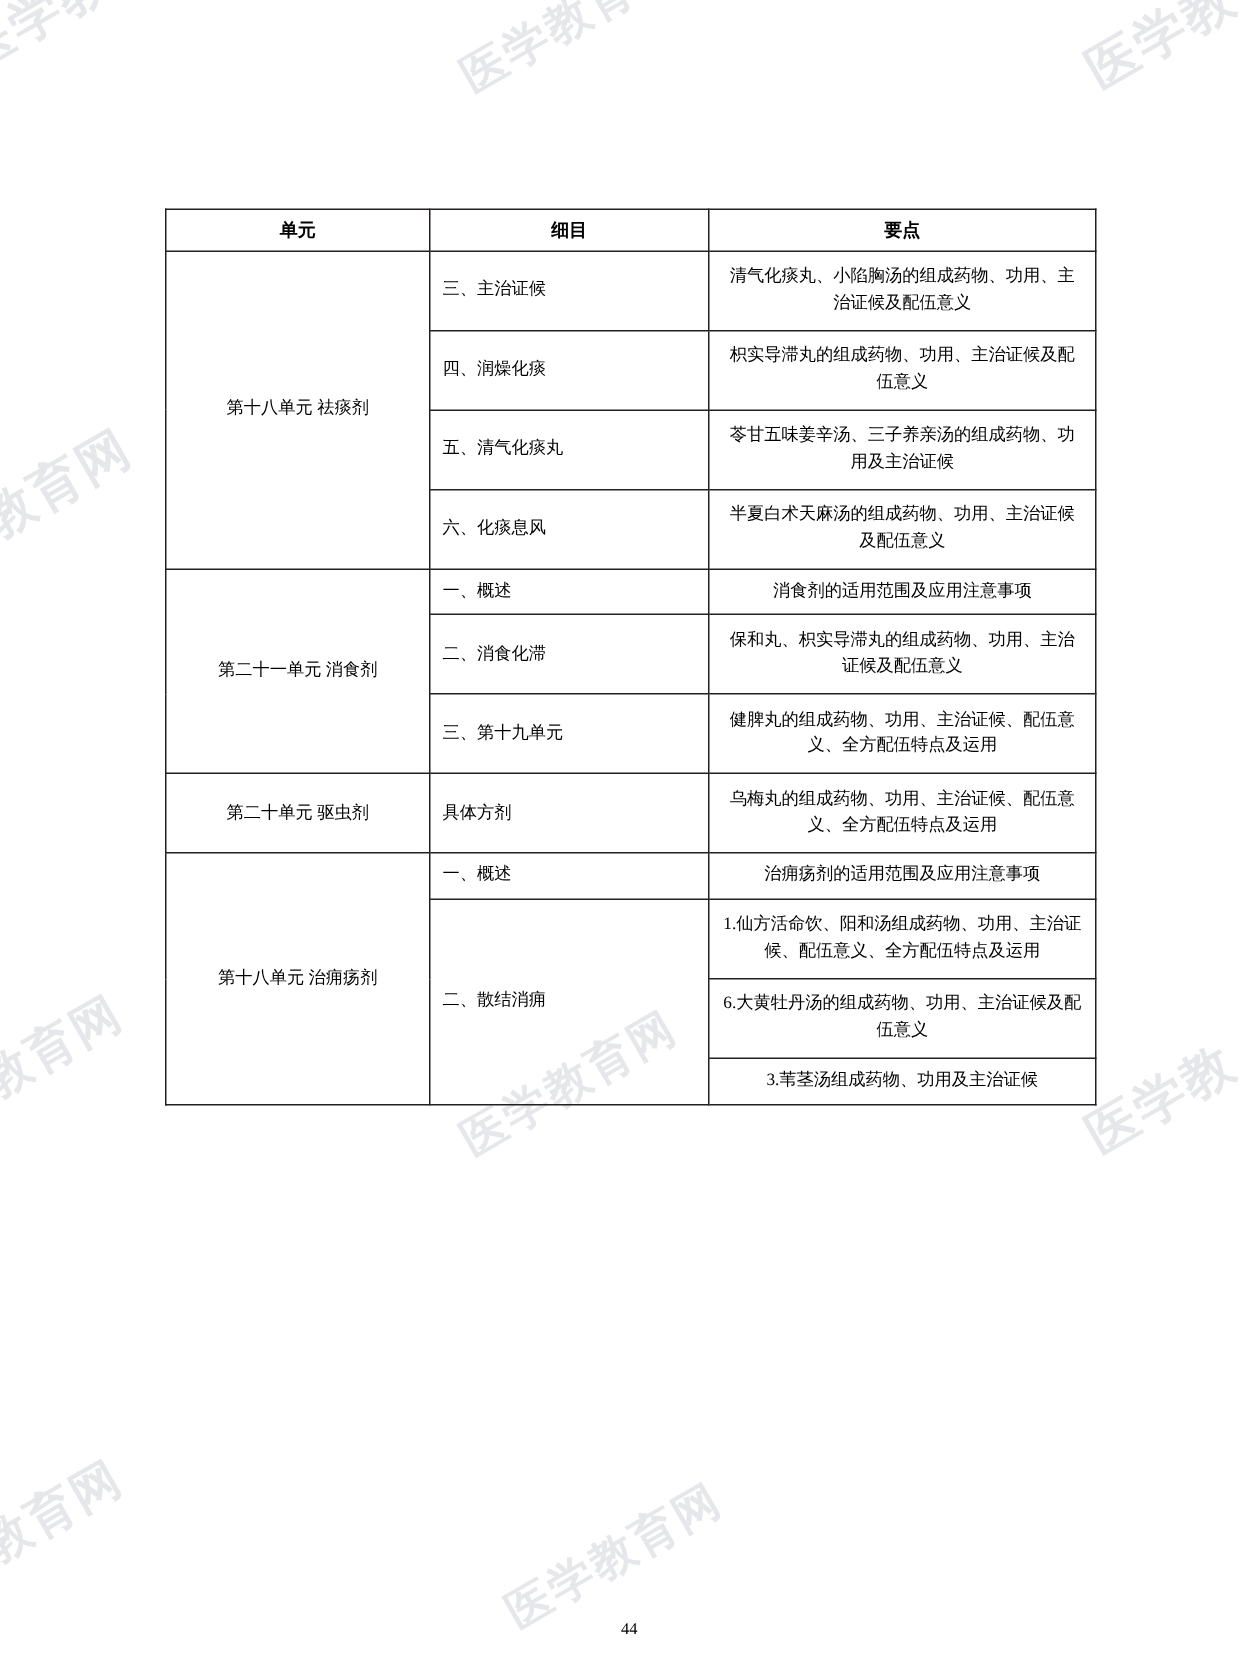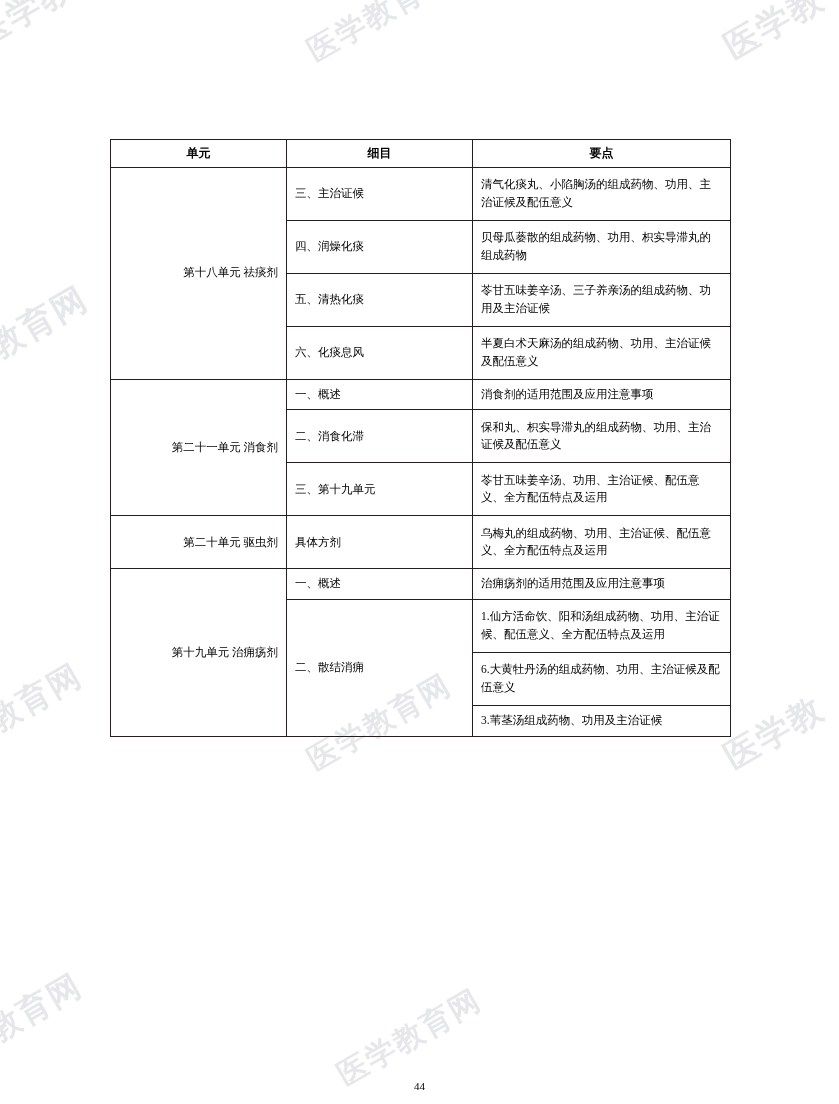--- a/index.html
+++ b/index.html
@@ -67,30 +67,30 @@
     padding: 6px 8px;
   }
   table.syllabus thead th {
     text-align: center;
     font-weight: bold;
     height: 18px;
     padding: 4px 8px;
     font-size: 12px;
   }
   td.unit {
-    text-align: right;
+    text-align: center;
     padding-left: 14px;
     font-size: 11.5px;
   }
   td.detail {
     text-align: left;
     padding-left: 14px;
   }
   td.points {
-    text-align: left;
+    text-align: center;
     padding-left: 8px;
     padding-right: 10px;
   }
   .pad-tall { height: 40px; }
 
   .page-number {
     position: absolute;
     left: 0;
     right: 0;
     top: 1080px;
@@ -133,53 +133,53 @@
       </thead>
       <tbody>
 
         <tr>
           <td class="unit" rowspan="4">第十八单元  祛痰剂</td>
           <td class="detail pad-tall">三、主治证候</td>
           <td class="points pad-tall">清气化痰丸、小陷胸汤的组成药物、功用、主治证候及配伍意义</td>
         </tr>
         <tr>
           <td class="detail pad-tall">四、润燥化痰</td>
-          <td class="points pad-tall">贝母瓜蒌散的组成药物、功用、枳实导滞丸的组成药物</td>
+          <td class="points pad-tall">枳实导滞丸的组成药物、功用、主治证候及配伍意义</td>
         </tr>
         <tr>
-          <td class="detail pad-tall">五、清热化痰</td>
+          <td class="detail pad-tall">五、清气化痰丸</td>
           <td class="points pad-tall">苓甘五味姜辛汤、三子养亲汤的组成药物、功用及主治证候</td>
         </tr>
         <tr>
           <td class="detail pad-tall">六、化痰息风</td>
           <td class="points pad-tall">半夏白术天麻汤的组成药物、功用、主治证候及配伍意义</td>
         </tr>
 
         <tr>
           <td class="unit" rowspan="3">第二十一单元  消食剂</td>
           <td class="detail">一、概述</td>
           <td class="points">消食剂的适用范围及应用注意事项</td>
         </tr>
         <tr>
           <td class="detail pad-tall">二、消食化滞</td>
           <td class="points pad-tall">保和丸、枳实导滞丸的组成药物、功用、主治证候及配伍意义</td>
         </tr>
         <tr>
           <td class="detail pad-tall">三、第十九单元</td>
-          <td class="points pad-tall">苓甘五味姜辛汤、功用、主治证候、配伍意义、全方配伍特点及运用</td>
+          <td class="points pad-tall">健脾丸的组成药物、功用、主治证候、配伍意义、全方配伍特点及运用</td>
         </tr>
 
         <tr>
           <td class="unit">第二十单元  驱虫剂</td>
           <td class="detail pad-tall">具体方剂</td>
           <td class="points pad-tall">乌梅丸的组成药物、功用、主治证候、配伍意义、全方配伍特点及运用</td>
         </tr>
 
         <tr>
-          <td class="unit" rowspan="4">第十九单元   治痈疡剂</td>
+          <td class="unit" rowspan="4">第十八单元   治痈疡剂</td>
           <td class="detail">一、概述</td>
           <td class="points">治痈疡剂的适用范围及应用注意事项</td>
         </tr>
         <tr>
           <td class="detail" rowspan="3">二、散结消痈</td>
           <td class="points pad-tall">1.仙方活命饮、阳和汤组成药物、功用、主治证候、配伍意义、全方配伍特点及运用</td>
         </tr>
         <tr>
           <td class="points pad-tall">6.大黄牡丹汤的组成药物、功用、主治证候及配伍意义</td>
         </tr>

